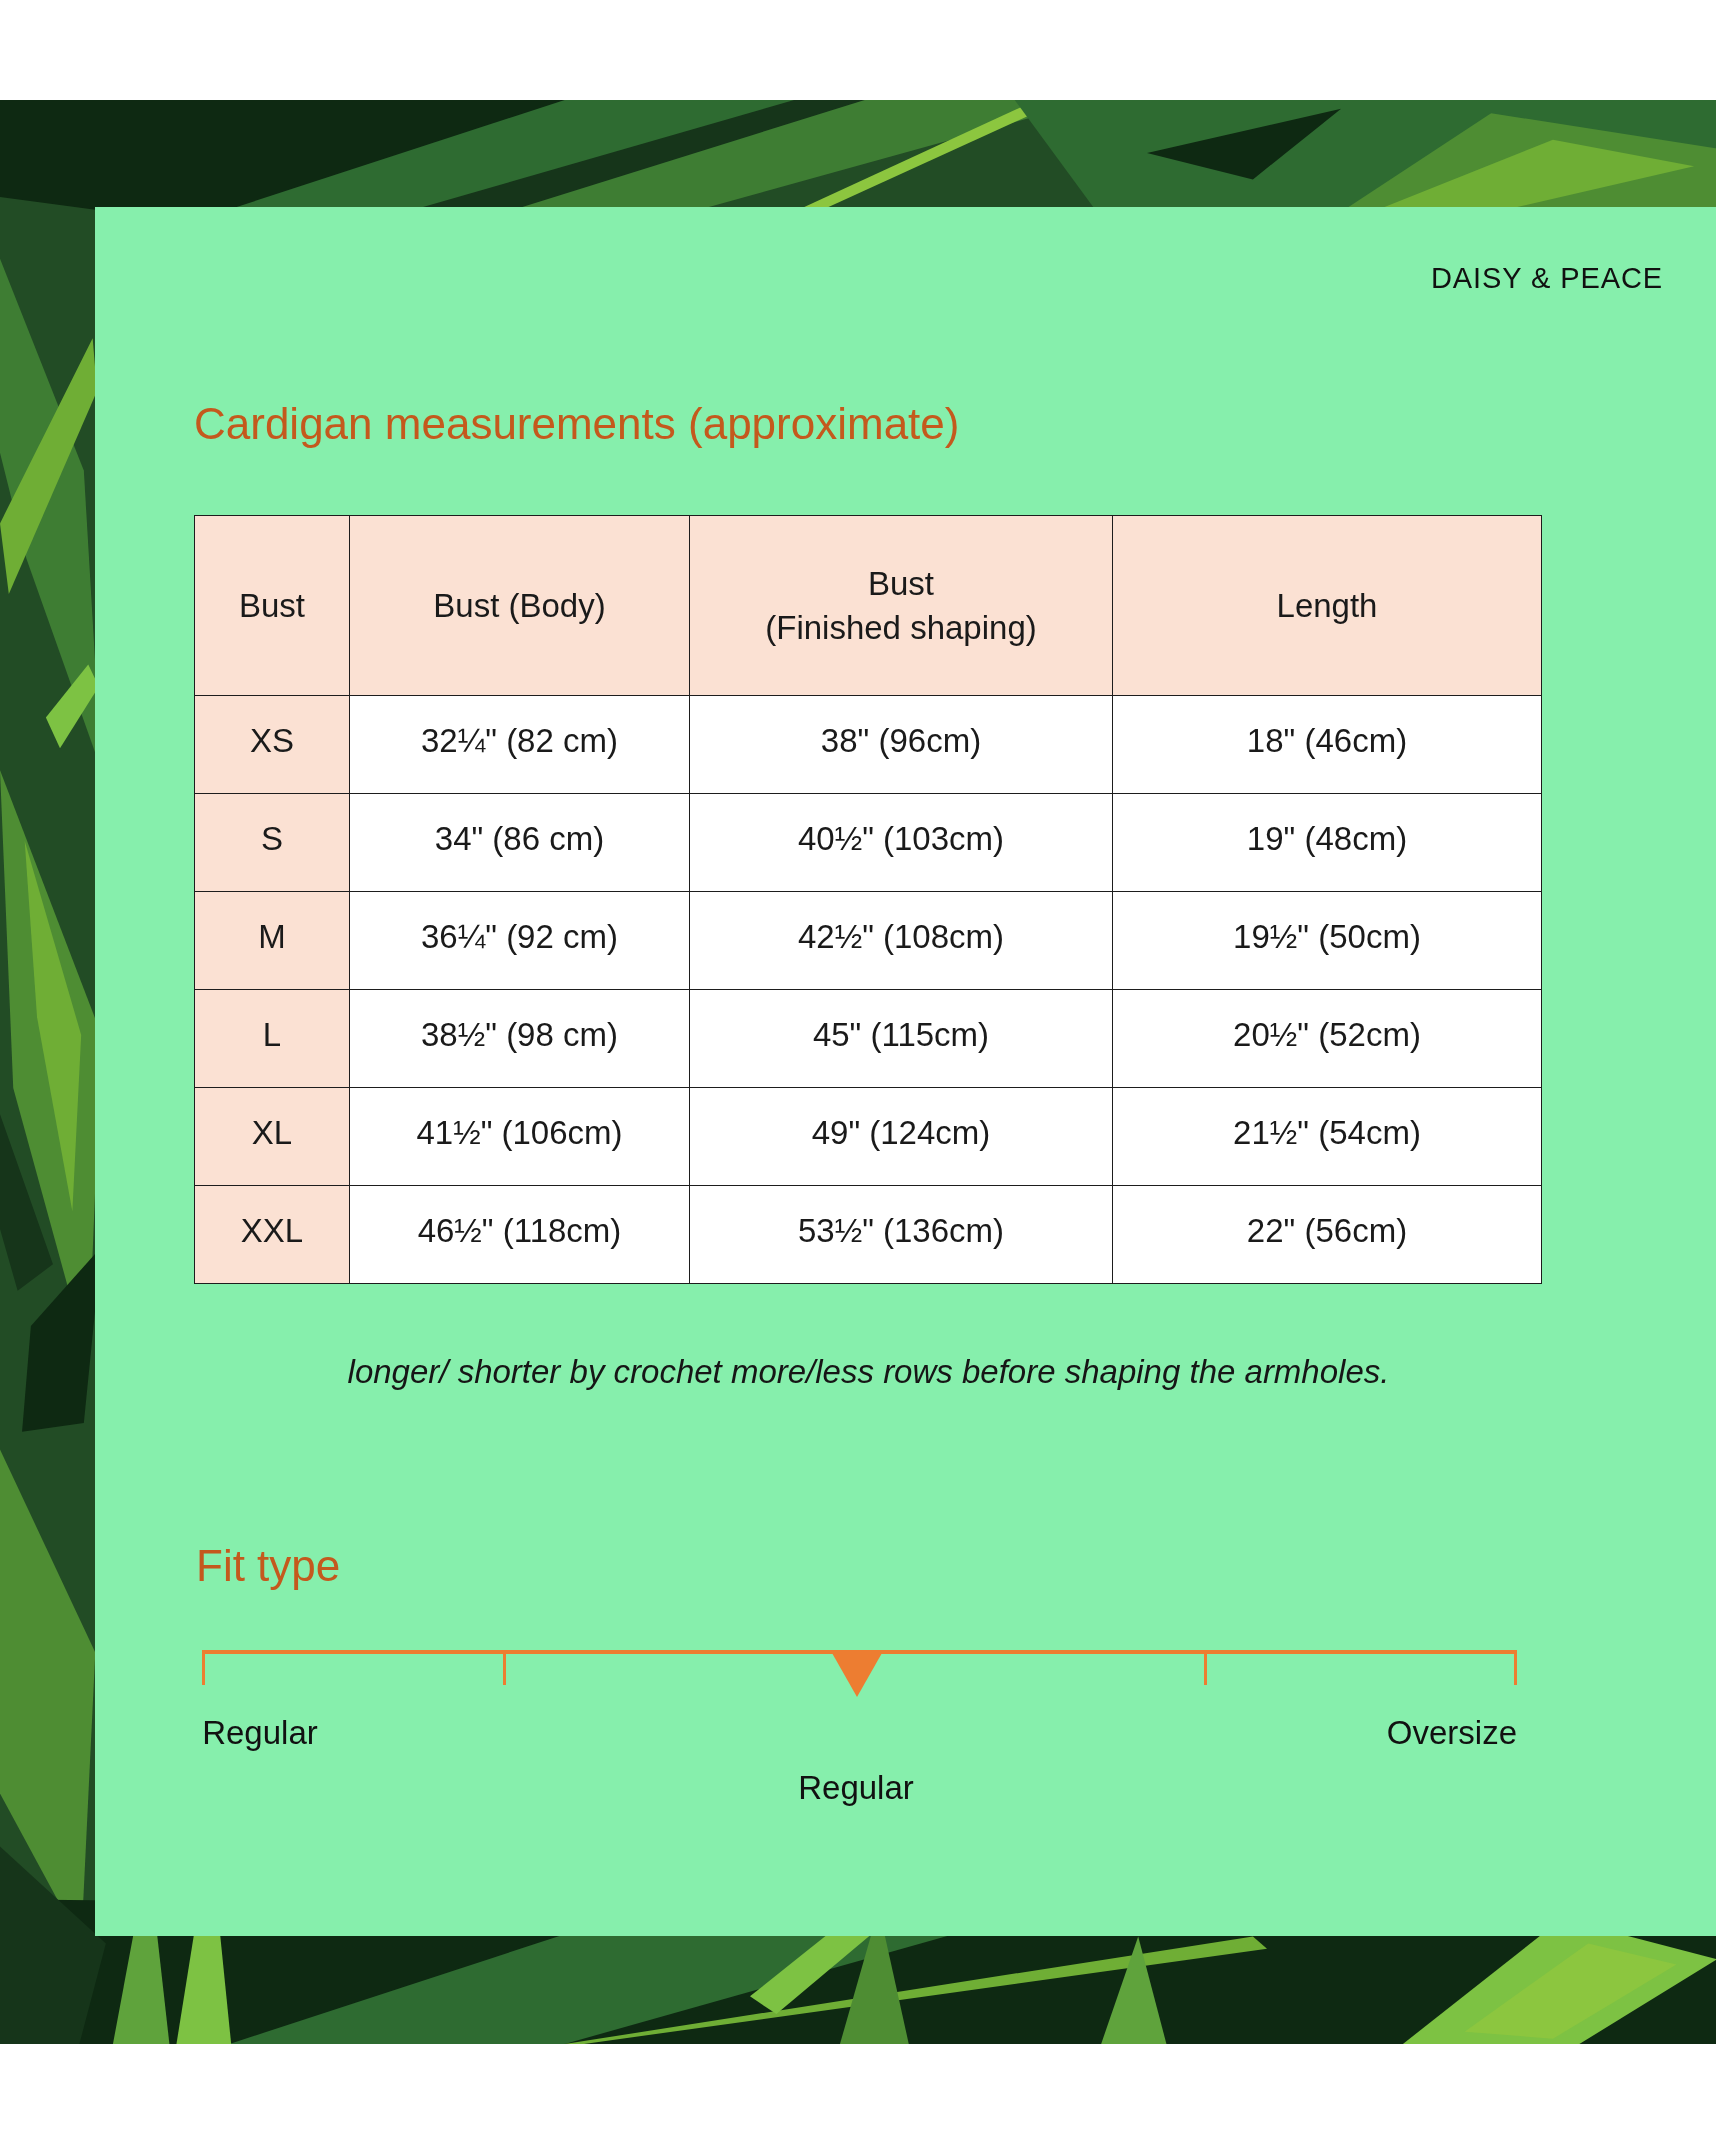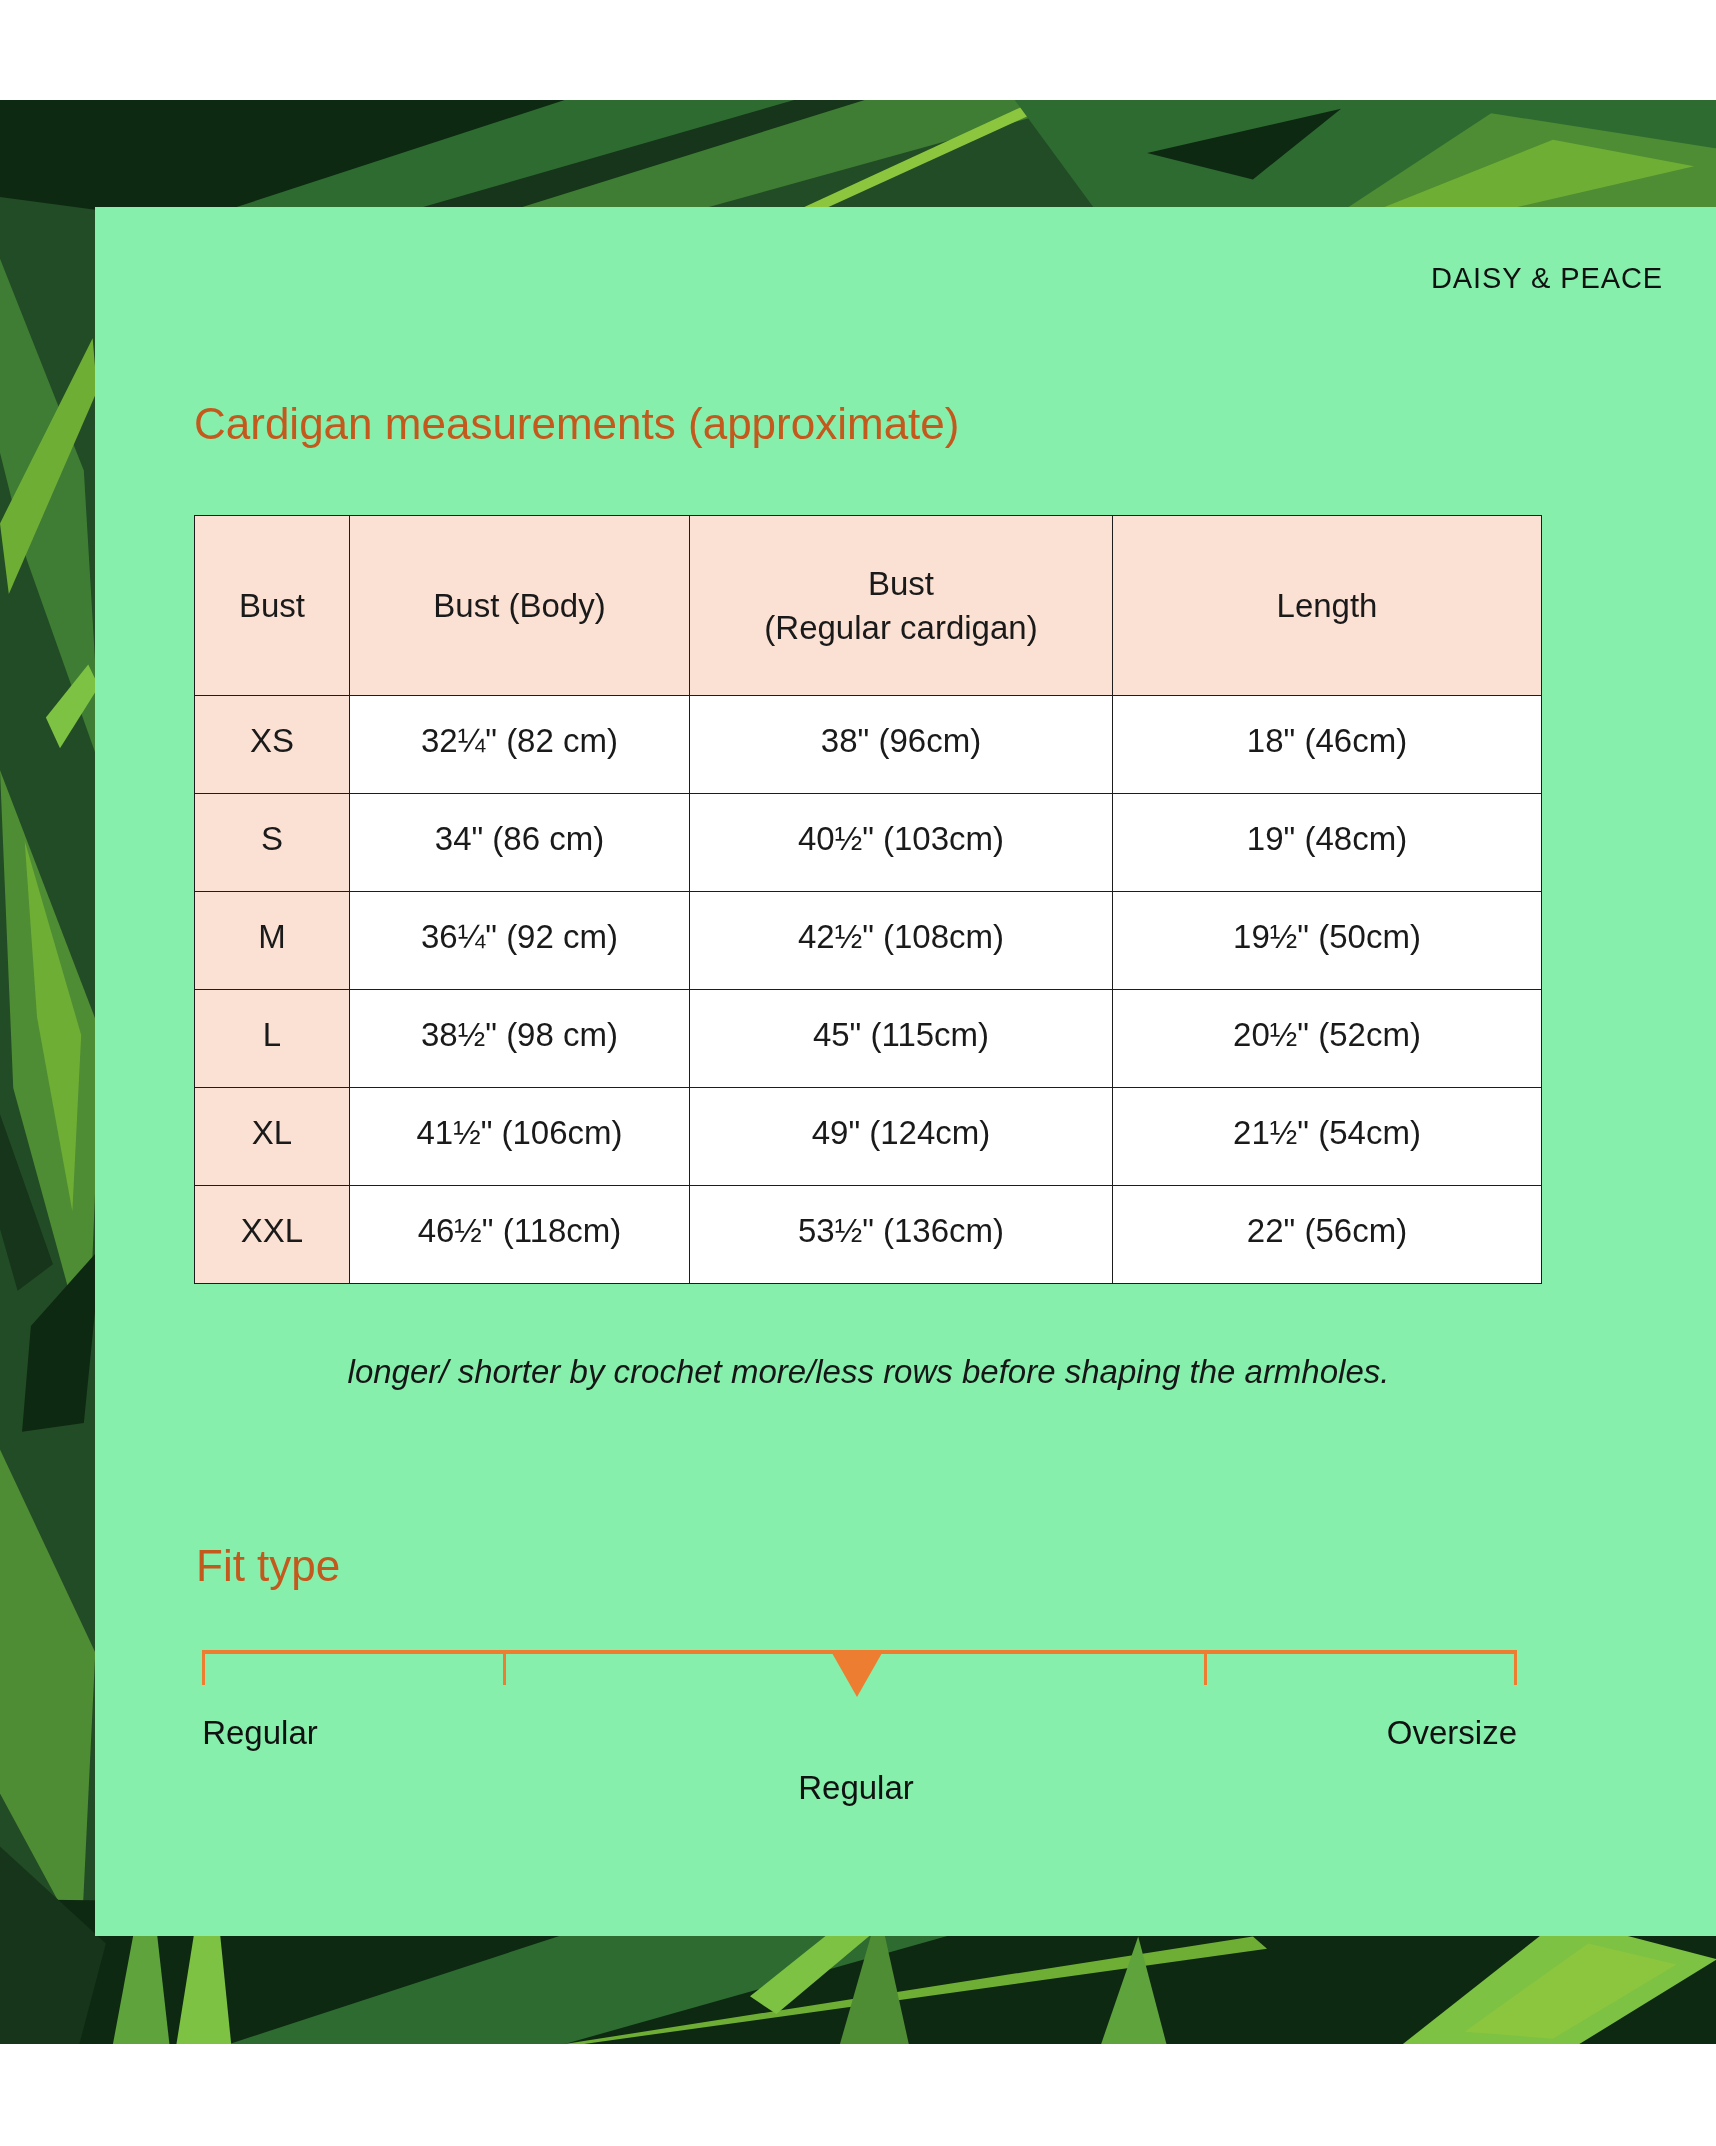--- a/index.html
+++ b/index.html
@@ -126,21 +126,21 @@
         <col class="c1">
         <col class="c2">
         <col class="c3">
       </colgroup>
     <thead>
       <tr>
         <th>Bust</th>
         <th>Bust (Body)</th>
         <th>
           <div>Bust</div>
-          <div>(Regular cardigan)</div>
+          <div>(Finished shaping)</div>
         </th>
         <th>Length</th>
       </tr>
     </thead>
     <tbody>
       <tr>
         <th>XS</th>
         <td>32¼" (82 cm)</td>
         <td>38" (96cm)</td>
         <td>18" (46cm)</td>

